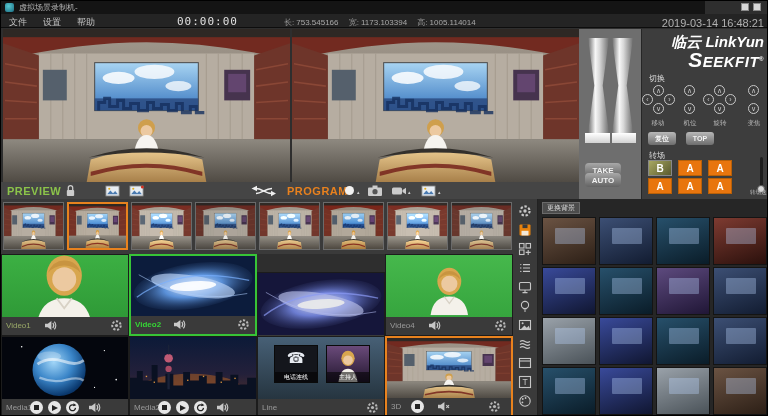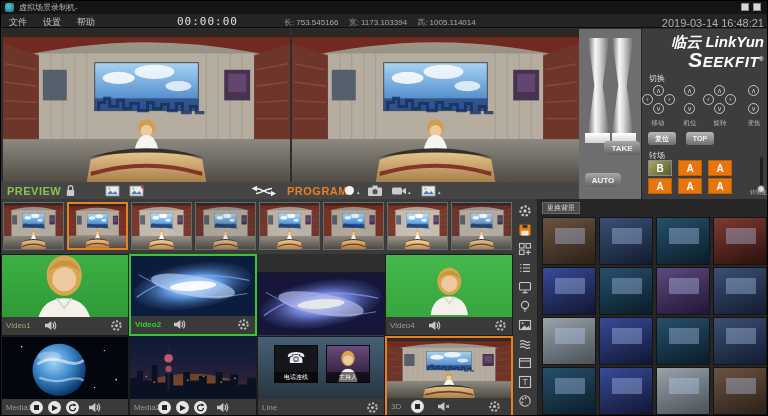--- a/index.html
+++ b/index.html
@@ -1,20 +1,20 @@
 <!DOCTYPE html>
 <html><head>
 <meta charset="utf-8">
 <style>
   html,body{margin:0;padding:0;background:#111;font-family:"Liberation Sans",sans-serif;}
   #app{position:relative;width:768px;height:416px;background:#2e2e2e;overflow:hidden;border:1px solid #000;box-sizing:border-box;}
   #app *{box-sizing:border-box;}
 
   
-  .titlebar{position:absolute;left:0;top:0;width:768px;height:13px;background:#141414;display:flex;align-items:center;gap:5px;padding-left:4px;}
+  .titlebar{position:absolute;left:0;top:0;width:704px;height:13px;background:#141414;display:flex;align-items:center;gap:5px;padding-left:4px;}
   .app-icon{width:9px;height:9px;border-radius:2px;background:radial-gradient(circle at 40% 35%,#57c8d0,#1a6a80);}
   .title{font-size:8px;color:#b5b5b5;}
   .winbtn{position:absolute;top:2px;width:8px;height:8px;background:#d8d8d8;border:1px solid #8a8a8a;}
   .menubar{position:absolute;left:0;top:13px;width:768px;height:14px;background:#242424;border-bottom:1px solid #0d0d0d;}
   .menu-item{position:absolute;top:2px;font-size:9px;color:#c0c0c0;}
   .timecode{position:absolute;left:176px;top:1px;font-family:"DejaVu Sans Mono",monospace;font-size:11px;color:#e0e0e0;letter-spacing:1px;}
   .statgrp{position:absolute;top:3px;font-size:8px;color:#a8a8a8;white-space:nowrap;}
   .stat{margin-right:8px;}
   .stat b{font-weight:normal;color:#9a9a9a;margin-right:2px;}
   .datetime{position:absolute;right:5px;top:3px;font-size:11px;color:#b0b0b0;}
@@ -33,21 +33,21 @@
   .drop{position:absolute;top:7px;font-size:5px;color:#cfcfcf;}
   .recdot{width:9px;height:9px;border-radius:50%;background:#f2f2f2;}
 
   
   .tbar-panel{position:absolute;left:578px;top:28px;width:62px;height:170px;background:#6e6e6e;}
   .lever{position:absolute;top:9px;width:21px;height:95px;background:linear-gradient(90deg,#6a6a6a,#f7f7f7 35%,#d8d8d8 55%,#6f6f6f);clip-path:polygon(0 0,100% 0,70% 50%,100% 100%,0 100%,30% 50%);}
   .lv1{left:9px;}.lv2{left:33px;}
   .foot{position:absolute;top:104px;height:10px;background:linear-gradient(#ffffff,#d2d2d2);}
   .f1{left:6px;width:25px;}.f2{left:33px;width:24px;}
   .tb-btn{position:absolute;left:6px;width:36px;height:14px;border:none;border-radius:4px;background:linear-gradient(#a8a8a8,#636363);color:#f0f0f0;font-size:8px;font-weight:bold;font-family:inherit;}
-  .btn-take{top:112px;margin-left:19px;}.btn-auto{top:144px;}
+  .btn-take{top:134px;}.btn-auto{top:144px;}
 
   
   .control{position:absolute;left:640px;top:28px;width:128px;height:170px;background:#3d3d3d;border-left:1px solid #262626;}
   .brand{position:absolute;top:5px;right:5px;text-align:right;color:#fff;line-height:1;}
   .brand-top{font-size:15px;font-style:italic;font-weight:bold;}
   .brand-logo{font-size:15px;font-style:italic;font-weight:bold;letter-spacing:.5px;}
   .brand-logo .big{font-size:21px;}
   .brand-reg{font-size:6px;vertical-align:super;}
   .sw-label,.tr-label{position:absolute;left:7px;font-size:8px;color:#ddd;}
   .sw-label{top:44px;}.tr-label{top:121px;}

